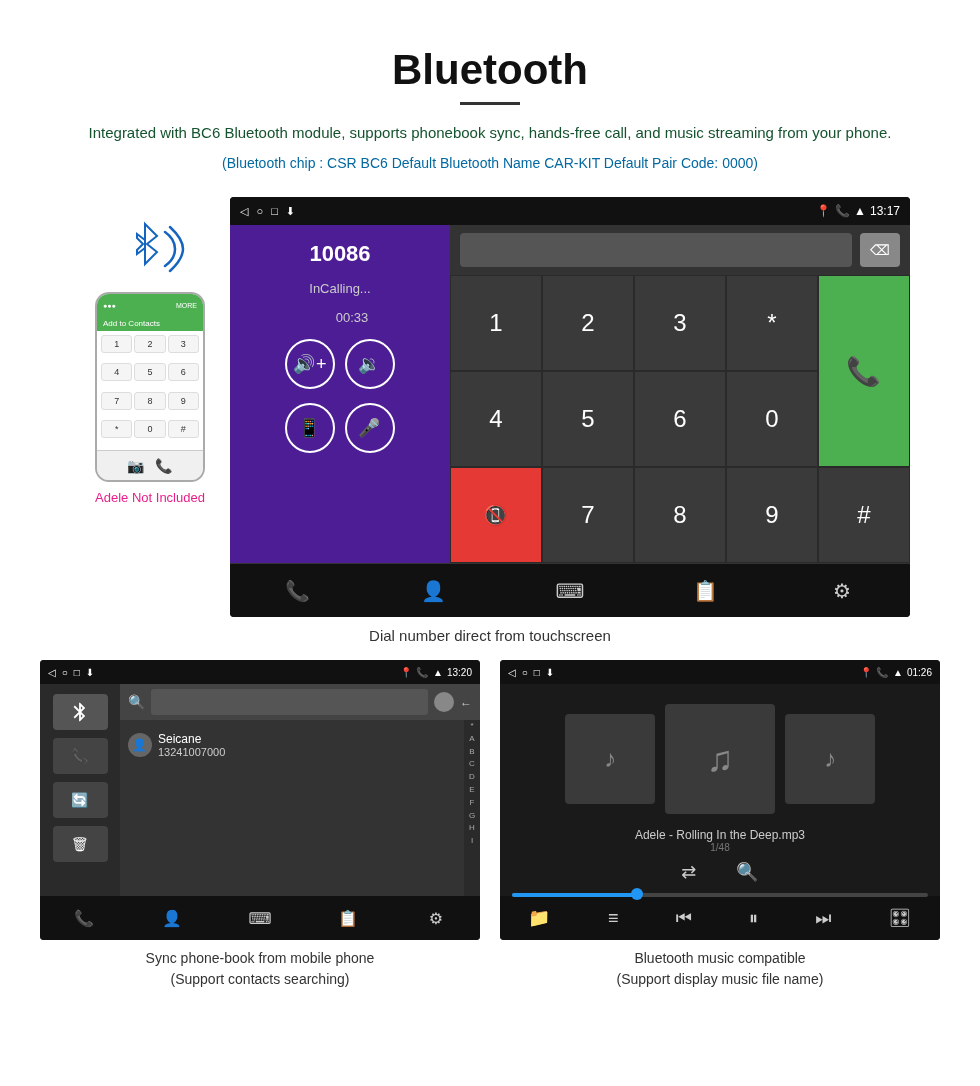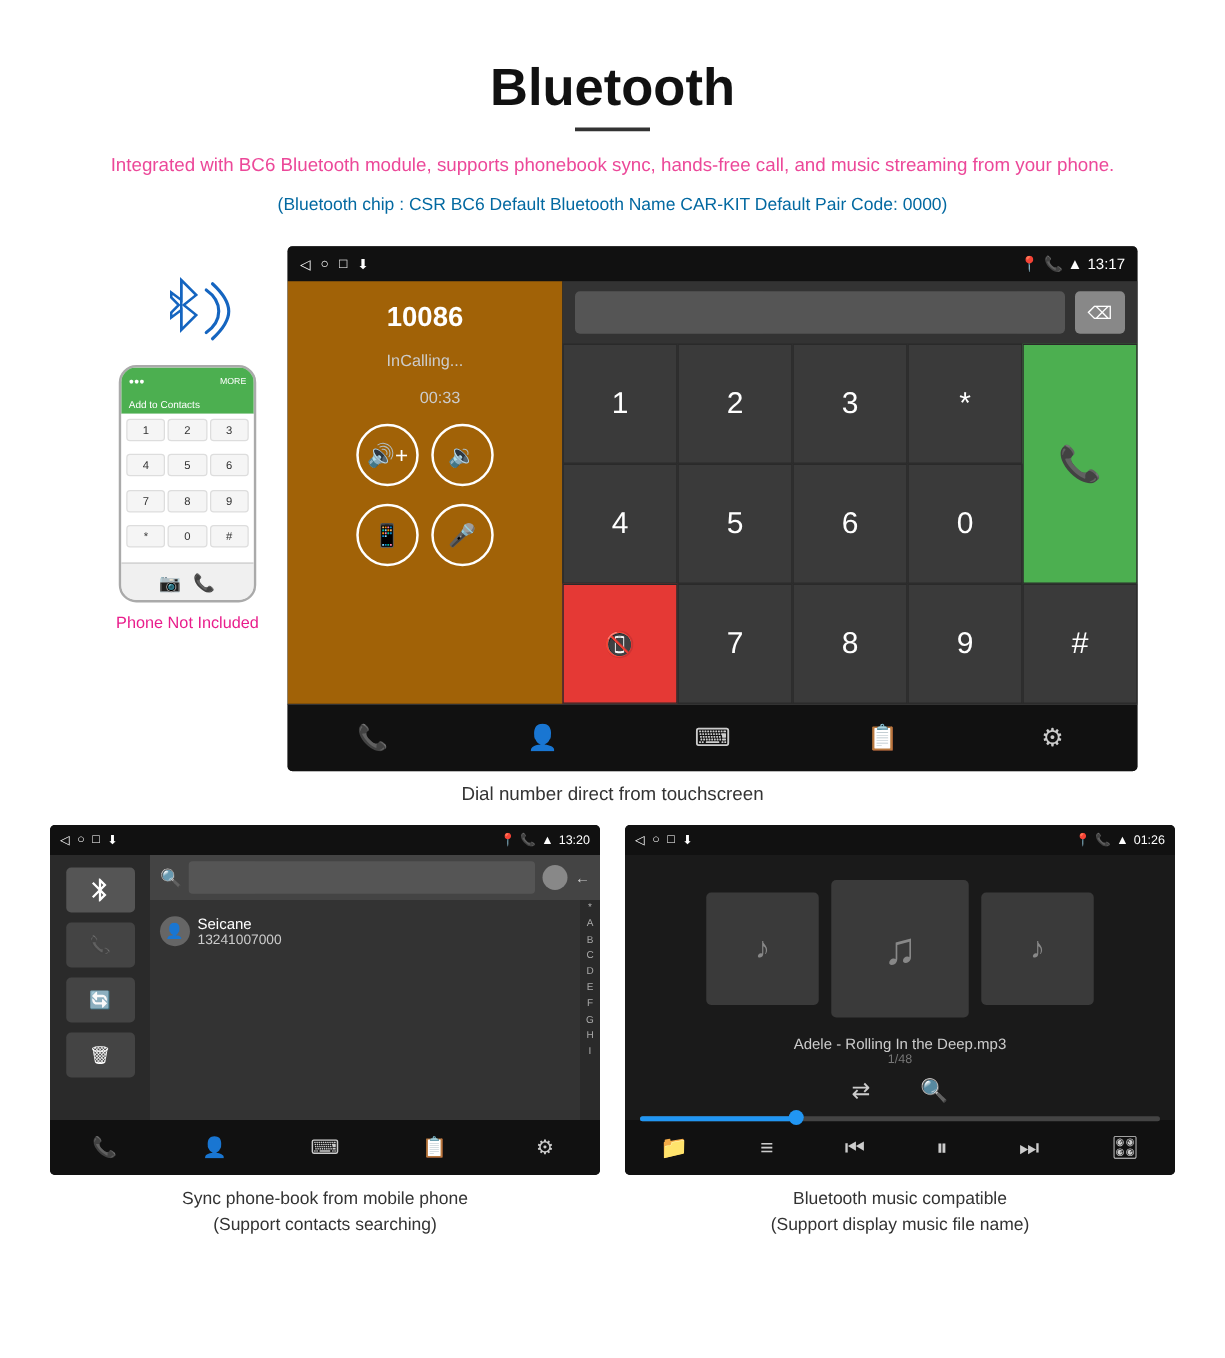--- a/index.html
+++ b/index.html
@@ -23,21 +23,21 @@
       display: block;
     }
     .title-underline {
       width: 60px;
       height: 3px;
       background: #333;
       margin: 8px auto 16px;
     }
     .page-description {
       font-size: 15px;
-      color: #ec4899;
+      color: #14532d;
       line-height: 1.6;
       margin-bottom: 10px;
     }
     .specs-line {
       font-size: 14px;
       color: #0369a1;
       margin-bottom: 16px;
     }
 
     
@@ -151,21 +151,21 @@
       gap: 4px;
       align-items: center;
       font-size: 12px;
     }
     .screen-content {
       display: flex;
       height: calc(100% - 28px - 54px);
     }
     .call-panel-left {
       width: 220px;
-      background: #a16207;
+      background: #4c1d95;
       padding: 16px 14px;
       display: flex;
       flex-direction: column;
       align-items: center;
       gap: 14px;
     }
     .call-number {
       color: white;
       font-size: 22px;
       font-weight: bold;
@@ -576,21 +576,21 @@
           <div class="phone-key">9</div>
         <div class="phone-key">*</div>
           <div class="phone-key">0</div>
           <div class="phone-key">#</div>
       </div>
       <div class="phone-bottom-bar">
         <span style="color:#e53935;font-size:14px;">📷</span>
         <span style="color:#4CAF50;font-size:14px;">📞</span>
       </div>
     </div>
-    <div class="phone-not-included">Phone Not Included</div>
+    <div class="phone-not-included">Adele Not Included</div>
   </div>
 
   <div class="car-screen">
 
     <div class="screen-status-bar">
       <div class="status-left">
         <span>◁</span>
         <span>○</span>
         <span>□</span>
         <span>⬇</span>

